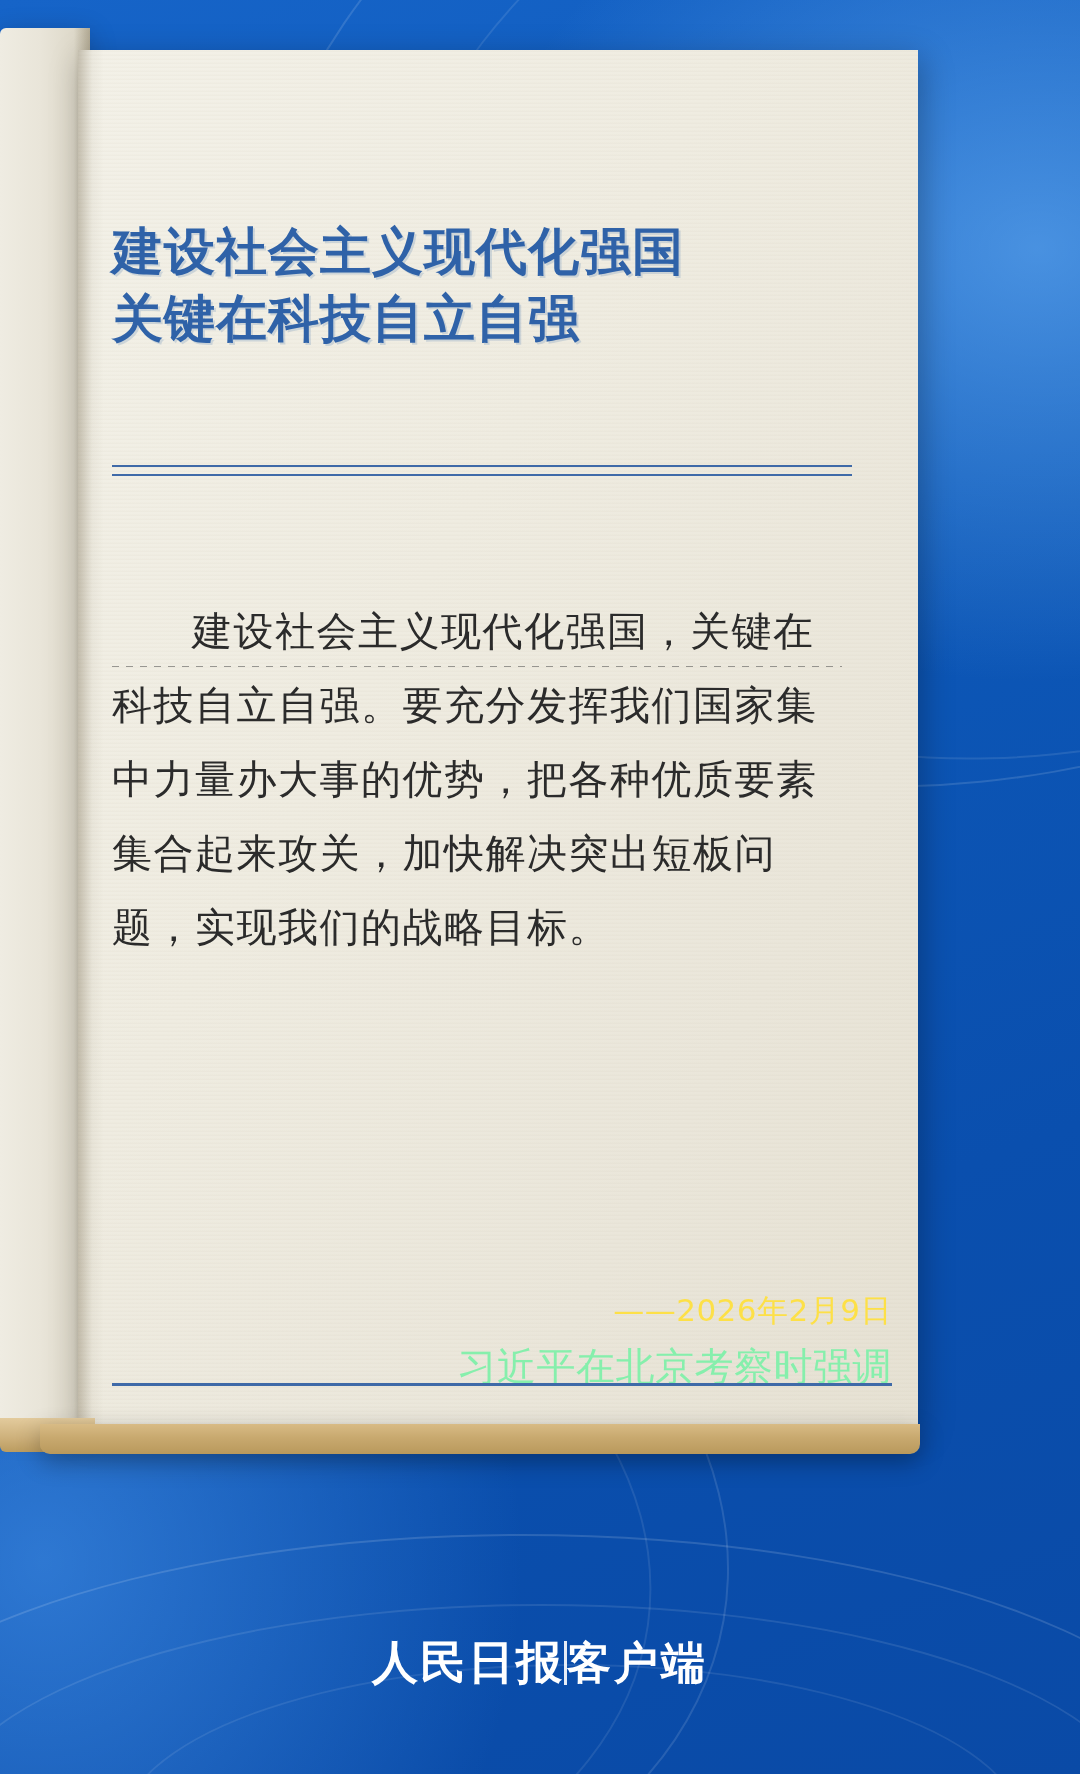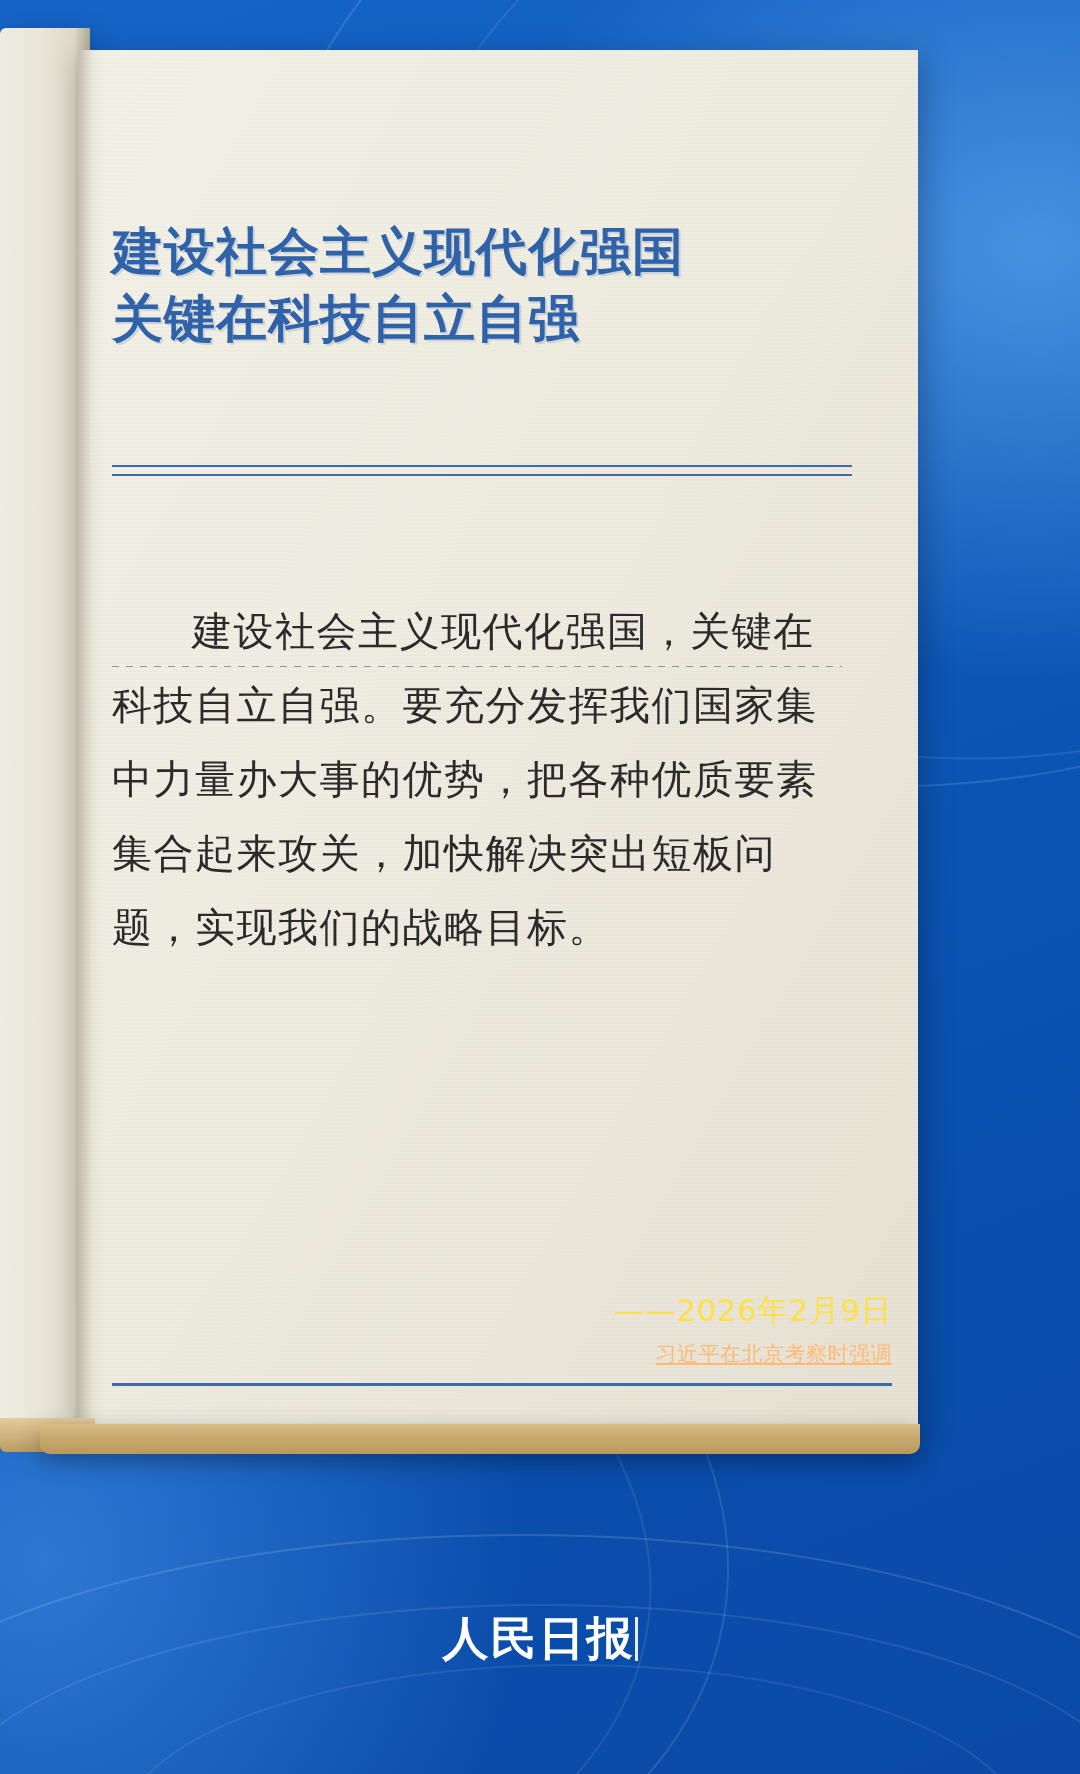--- a/index.html
+++ b/index.html
@@ -138,24 +138,23 @@
     text-align: right;
     font-family: "DejaVu Sans", "Liberation Sans", sans-serif;
   }
   .sig-date {
     font-size: 31px;
     color: #fde047;
     letter-spacing: 0.5px;
   }
   .sig-attr {
     margin-top: 8px;
-    font-size: 21px;
-    color: #fdba74;
+    font-size: 39px;
+    color: #86efac;
     letter-spacing: 0.5px;
-    text-decoration: underline;
   }
   .rule-bottom {
     position: absolute;
     left: 112px; top: 1355px;
     width: 780px;
     height: 0;
     border-top: 3px solid #3f6aa8;
   }
 
   
@@ -170,21 +169,21 @@
     border-radius: 50%;
     border: 2px solid rgba(255,255,255,0.14);
   }
   .fw1 { width: 1400px; height: 520px; left: -180px; top: 60px; }
   .fw2 { width: 1200px; height: 420px; left: -60px; top: 130px; border-color: rgba(255,255,255,0.10); }
   .fw3 { width: 900px;  height: 330px; left: 120px; top: 190px; border-color: rgba(255,255,255,0.09); }
 
   .brand {
     position: absolute;
     left: 0; right: 0;
-    bottom: 104px;
+    bottom: 80px;
     display: flex;
     align-items: center;
     justify-content: center;
   }
   .brand-logo {
     font-family: "DejaVu Serif", "Liberation Serif", serif;
     font-weight: bold;
     font-size: 46px;
     color: #ffffff;
     letter-spacing: 2px;
@@ -234,14 +233,15 @@
 </div>
 
 <div class="footer">
   <div class="footer-wave fw1"></div>
   <div class="footer-wave fw2"></div>
   <div class="footer-wave fw3"></div>
 
   <div class="brand">
     <span class="brand-logo">人民日报</span>
     <span class="brand-divider"></span>
+    <span class="brand-name">客户端</span>
   </div>
 </div>
 
 </body></html>

